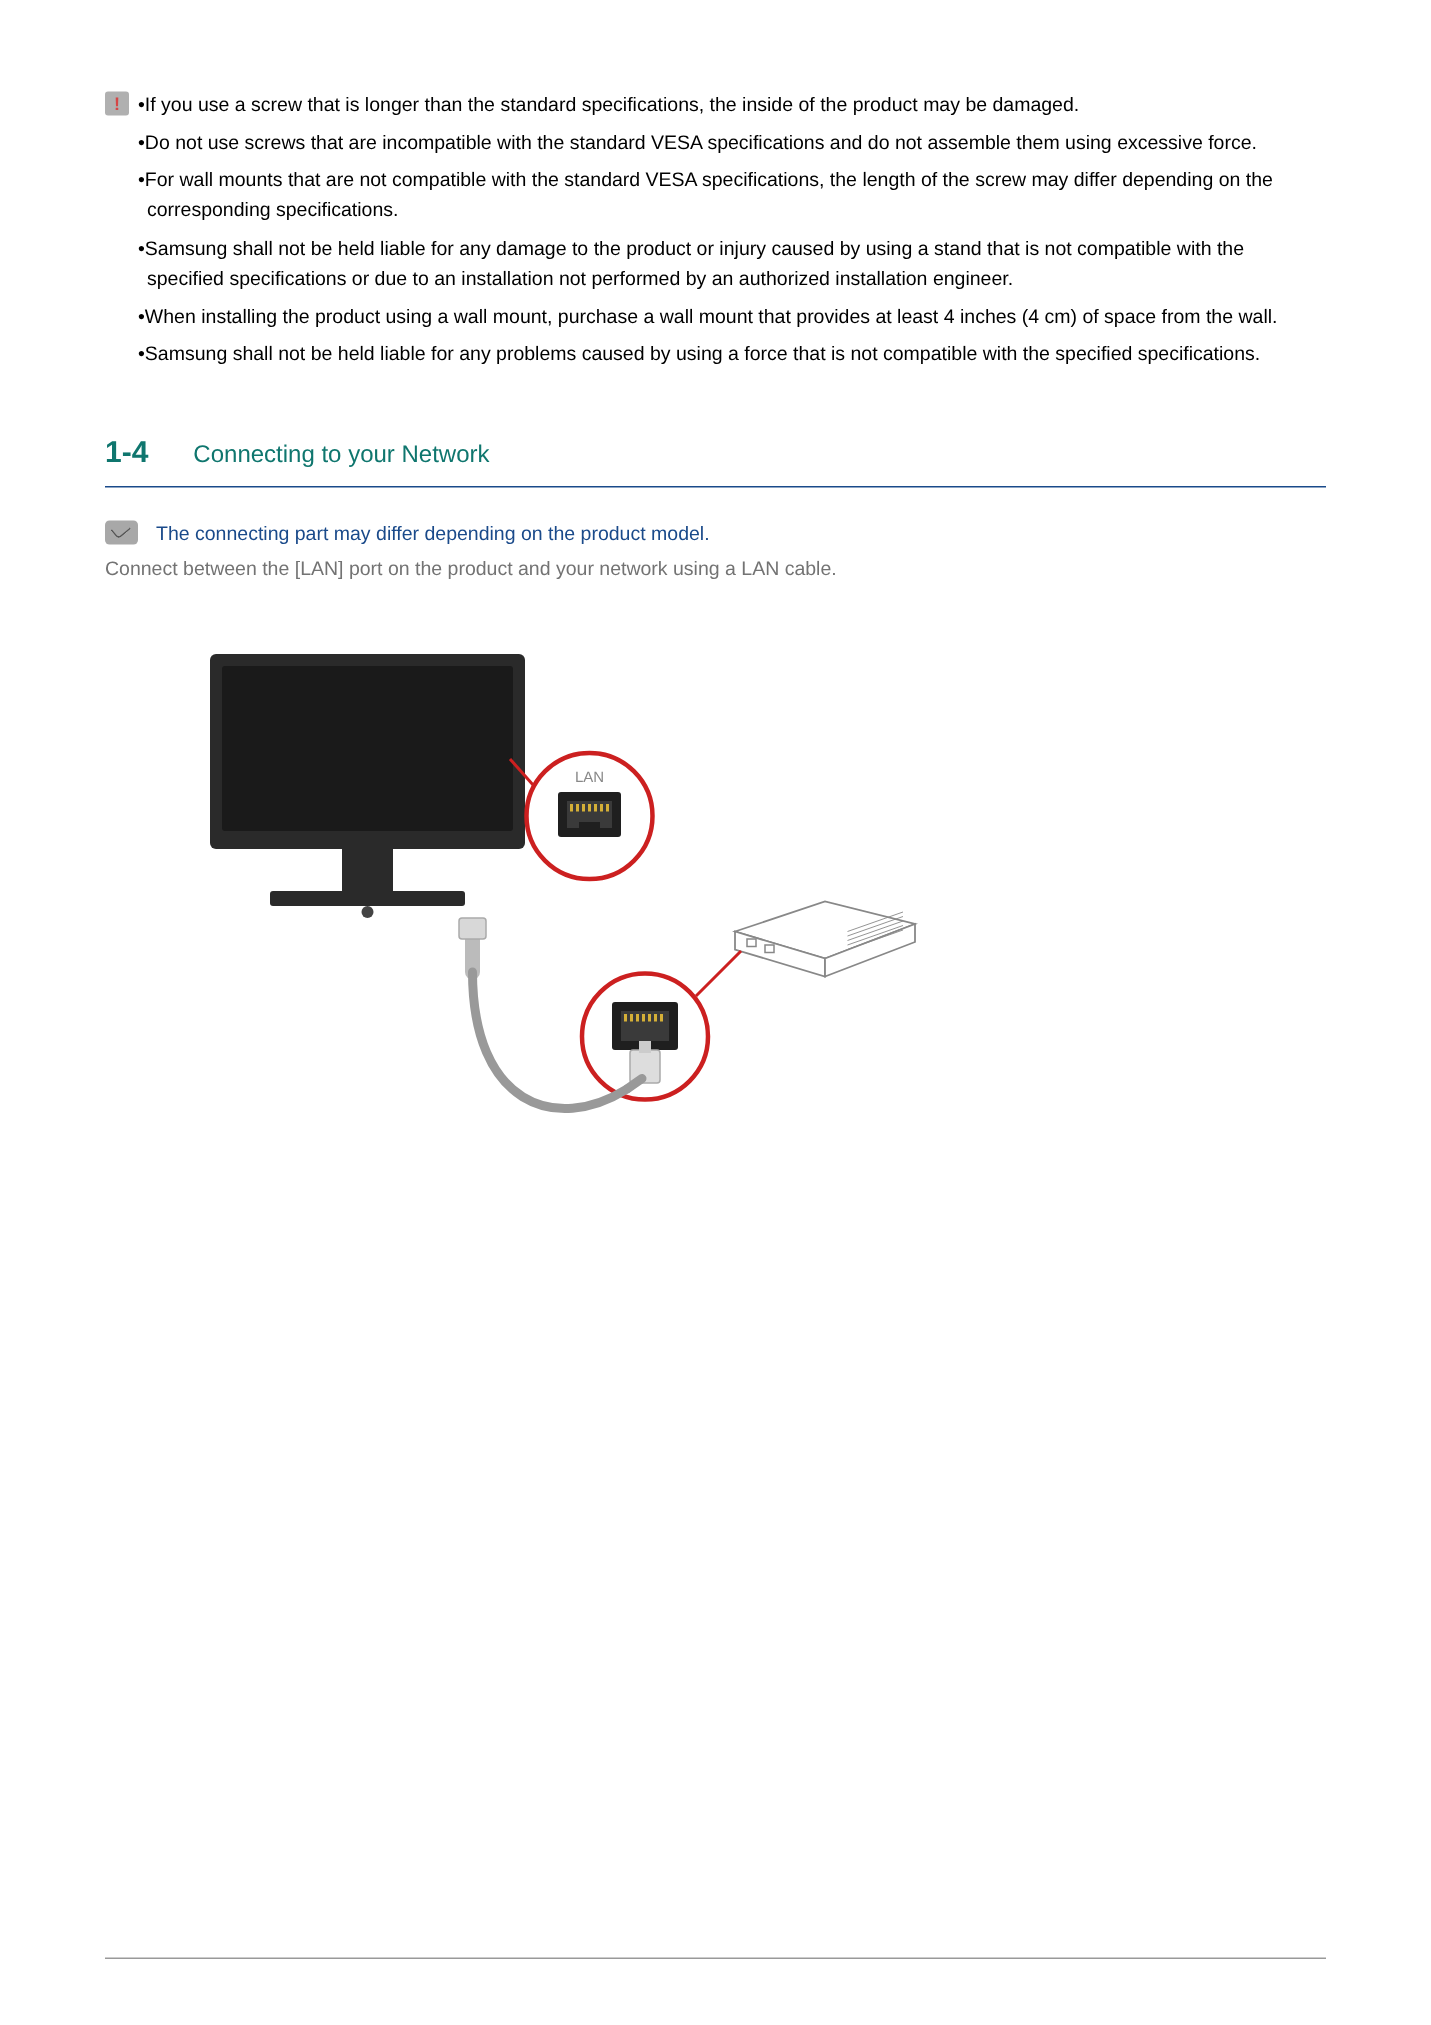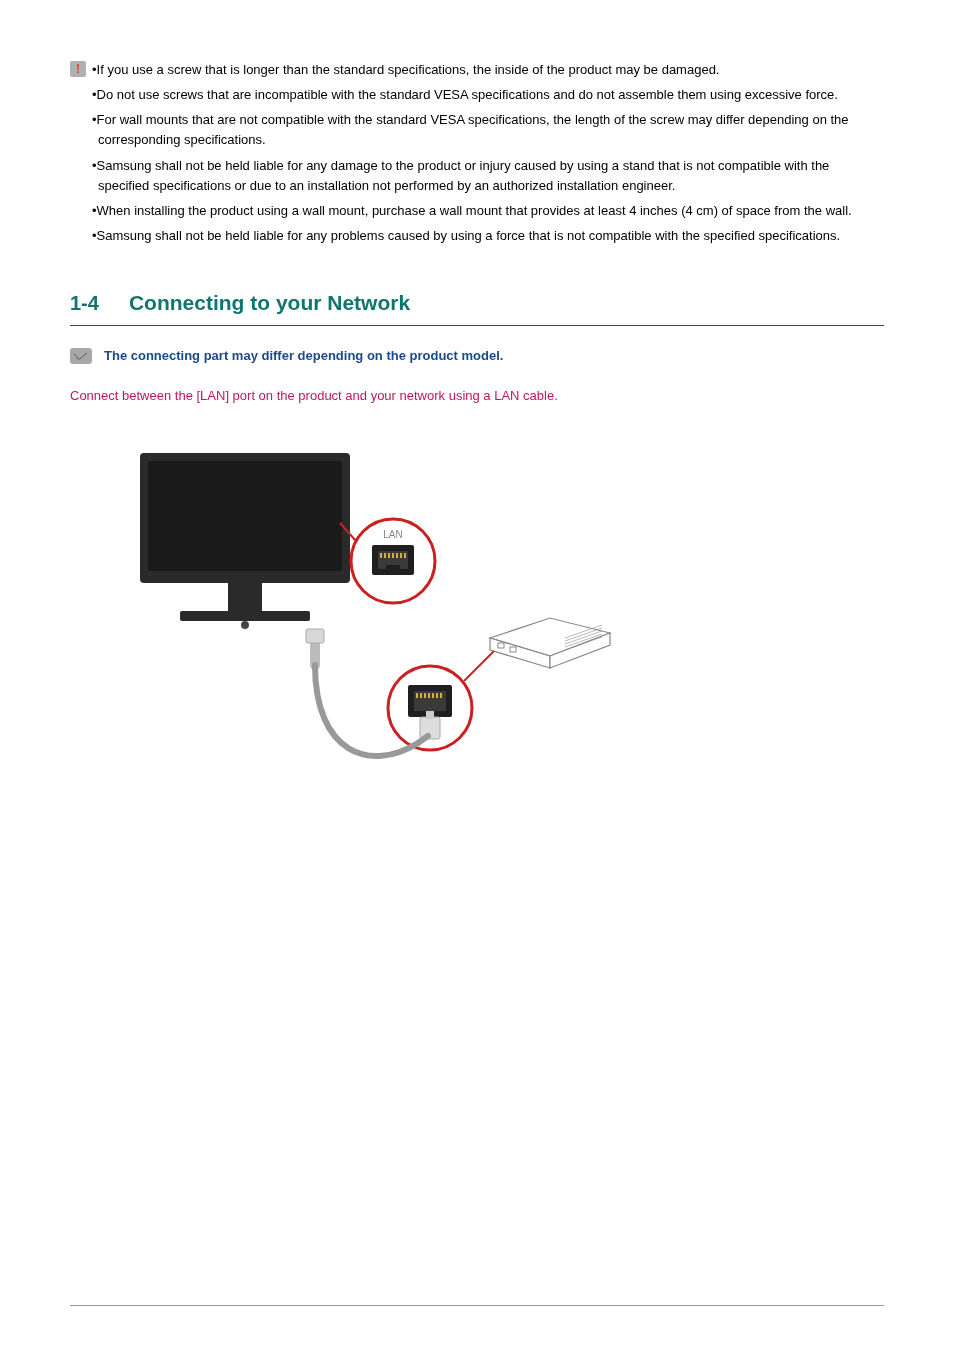--- a/index.html
+++ b/index.html
@@ -64,33 +64,33 @@
       gap: 30px;
       margin-top: 40px;
       margin-bottom: 10px;
       color: #0f766e;
     }
     .section-number {
       font-size: 20px;
       font-weight: bold;
     }
     .section-title {
-      font-size: 21px;
-      font-weight: bold;
+      font-size: 16px;
+      font-weight: normal;
     }
     .section-rule {
       border: none;
       border-top: 1px solid #1a4a8a;
       margin-bottom: 22px;
     }
     .note-block {
       display: flex;
       gap: 12px;
-      margin-bottom: 24px;
-      font-weight: bold;
+      align-items: center;
+      margin-bottom: 8px;
     }
     .note-icon {
       flex-shrink: 0;
       width: 22px;
       height: 16px;
       background: #a8a8a8;
       border-radius: 3px;
       position: relative;
     }
     .note-icon::after {
@@ -105,21 +105,21 @@
       transform: rotate(-40deg);
       top: 2px;
       left: 5px;
     }
     .note-text {
       color: #1a4a8a;
       font-size: 13px;
     }
     .body-text {
       font-size: 13px;
-      color: #be185d;
+      color: #737373;
       margin-bottom: 30px;
     }
     .illustration {
       margin-left: 50px;
       margin-top: 10px;
     }
     .footer-rule {
       position: absolute;
       bottom: 44px;
       left: 70px;

